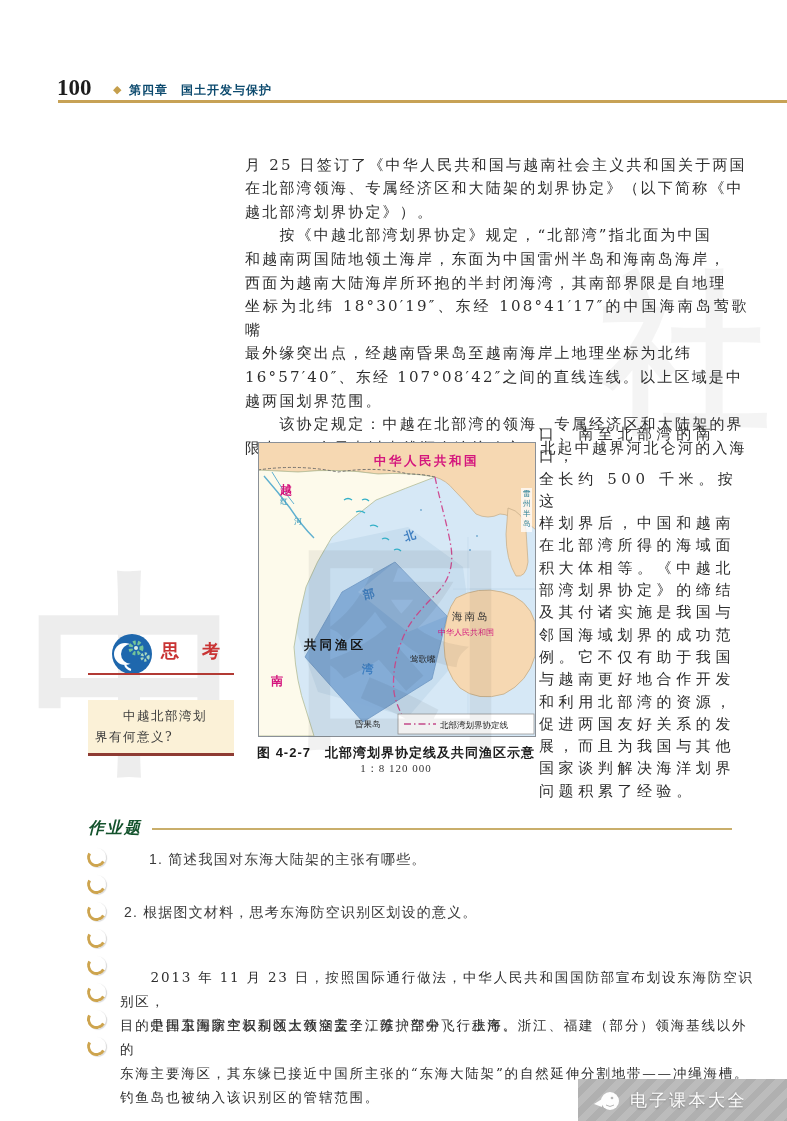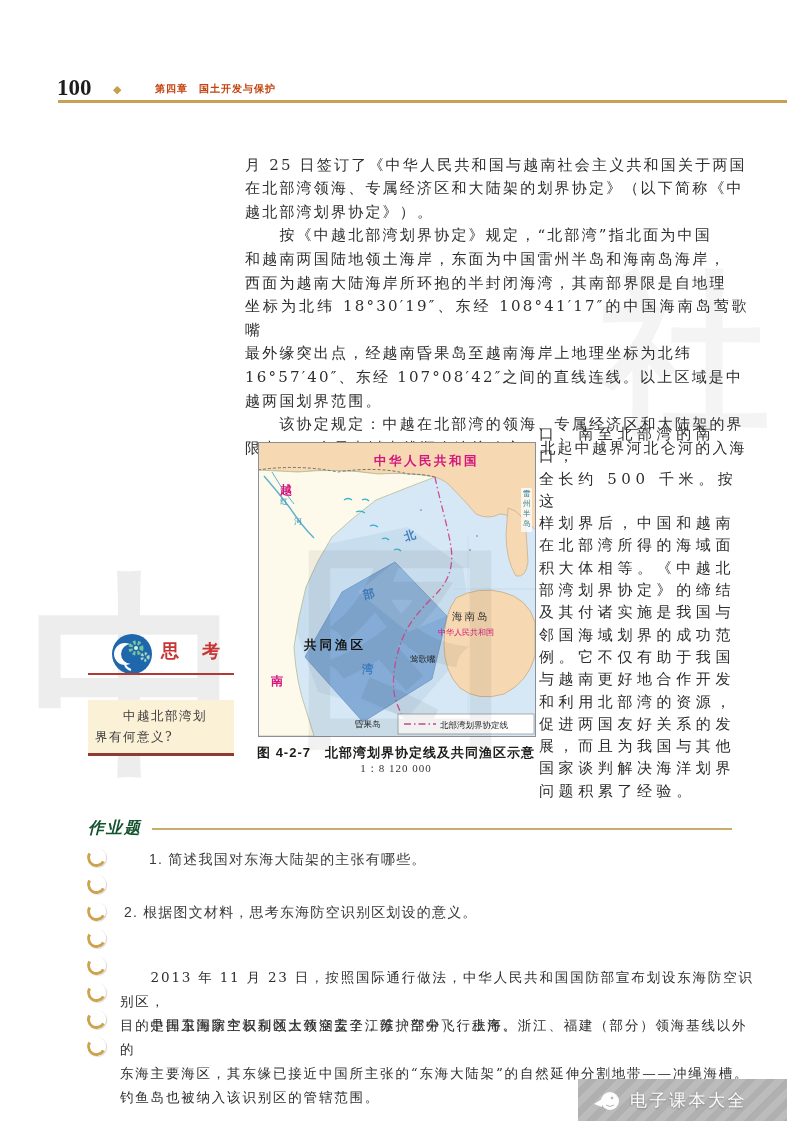--- a/index.html
+++ b/index.html
@@ -5,21 +5,21 @@
   html,body{margin:0;padding:0;}
   body{
     width:787px;height:1121px;position:relative;background:#ffffff;
     font-family:"Liberation Sans",sans-serif;overflow:hidden;
   }
   .abs{position:absolute;}
 
   
   .page-num{left:57px;top:75px;font-family:"Liberation Serif",serif;font-size:23px;font-weight:bold;color:#1d1d1d;}
   .hdr-diamond{left:113px;top:83px;font-size:11px;color:#c59f4c;}
-  .hdr-chapter{left:129px;top:82px;font-size:10px;font-weight:bold;color:#c2410c;letter-spacing:1px;margin-left:26px;}
+  .hdr-chapter{left:129px;top:82px;font-size:12px;font-weight:bold;color:#0c4a6e;letter-spacing:1px;}
   .hdr-rule{left:58px;top:100px;width:729px;height:3px;background:#c7a256;}
 
   
   .main-text{
     left:245px;top:130px;width:504px;
     font-family:"DejaVu Serif",serif;color:#2e2e2e;
     font-size:15px;line-height:23.6px;letter-spacing:2.2px;
     white-space:pre-line;text-align:justify;
   }
   .right-col{

